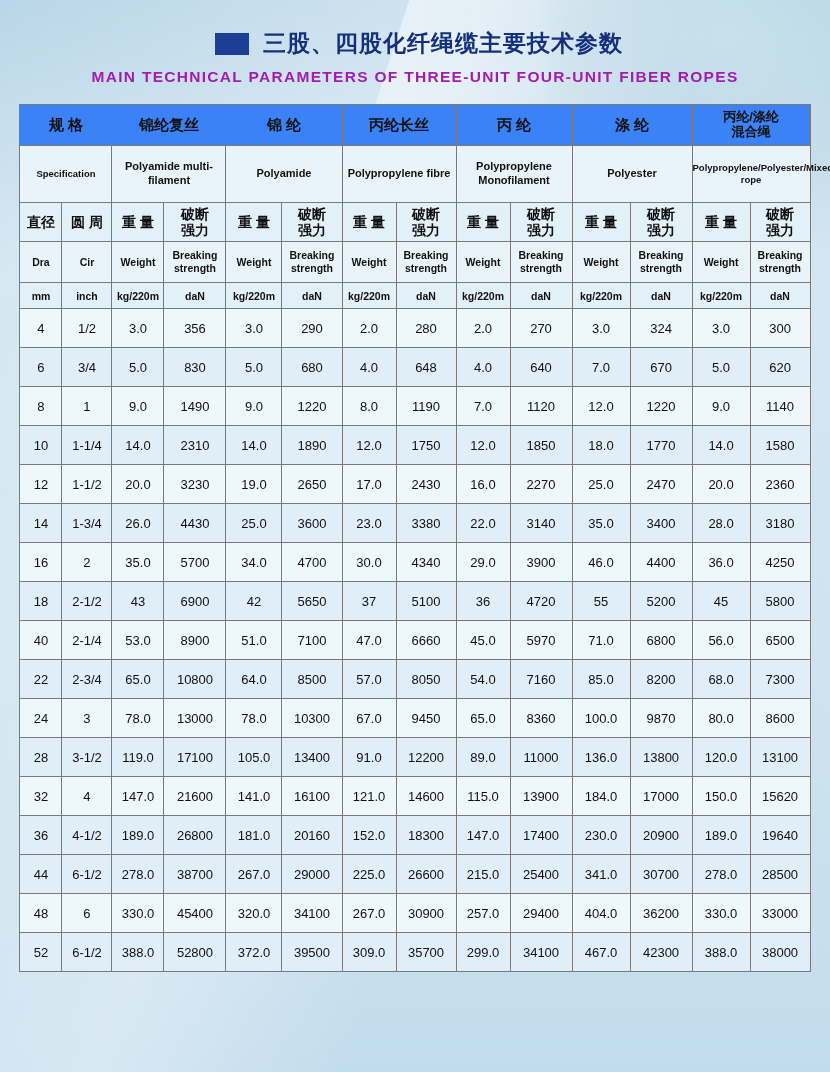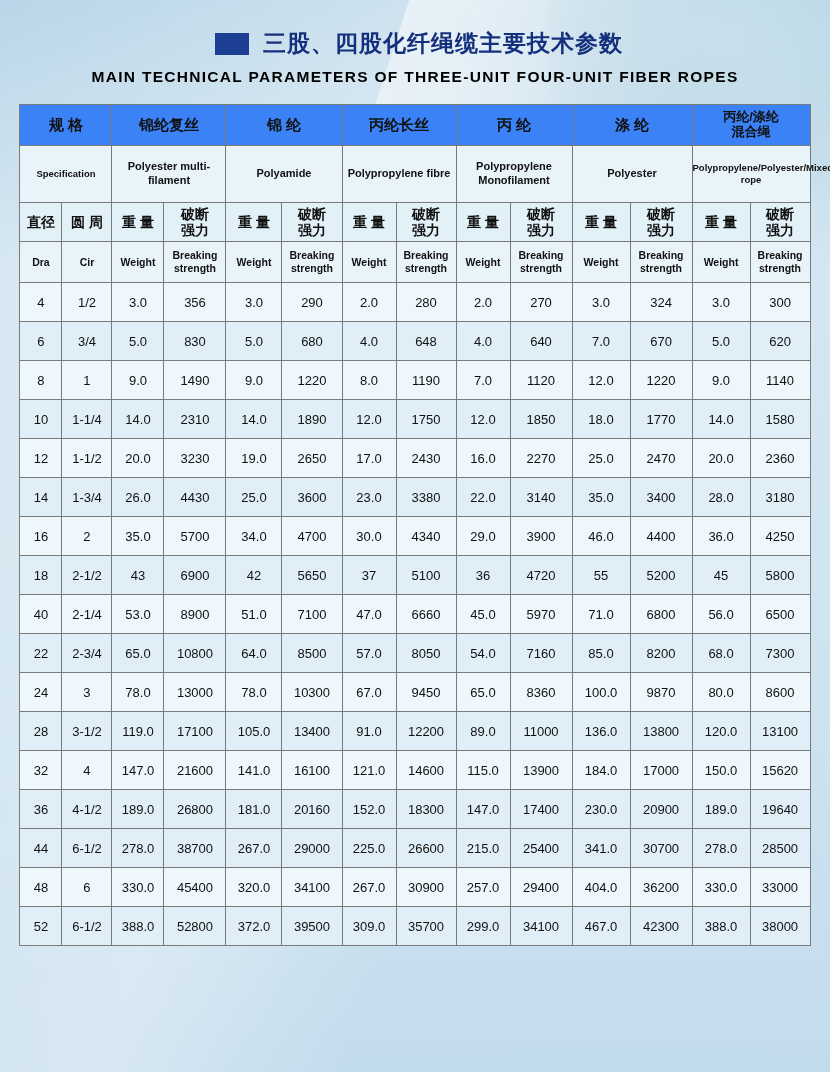--- a/index.html
+++ b/index.html
@@ -67,21 +67,21 @@
     font-weight: bold;
     color: #14307c;
     letter-spacing: 1px;
     white-space: nowrap;
   }
   .title-en {
     margin-top: 9px;
     font-family: "Liberation Sans", sans-serif;
     font-size: 15.5px;
     font-weight: bold;
-    color: #000000;
+    color: #a21caf;
     letter-spacing: 1.3px;
   }
 
   
   table.params {
     border-collapse: collapse;
     margin: 18px auto 0 auto;
     width: 790px;
     background: #e8f3fa;
     table-layout: fixed;
@@ -190,21 +190,21 @@
         <th class="hdr-cn" colspan="2">丙纶长丝</th>
         <th class="hdr-cn" colspan="2">丙 纶</th>
         <th class="hdr-cn" colspan="2">涤 纶</th>
         <th class="hdr-cn small" colspan="2">
           <div>丙纶/涤纶</div>
           <div>混合绳</div>
         </th>
       </tr>
       <tr>
         <th class="hdr-en tiny" colspan="2">Specification</th>
-        <th class="hdr-en" colspan="2">Polyester multi-filament</th>
+        <th class="hdr-en" colspan="2">Polyamide multi-filament</th>
         <th class="hdr-en" colspan="2">Polyamide</th>
         <th class="hdr-en" colspan="2">Polypropylene fibre</th>
         <th class="hdr-en" colspan="2">Polypropylene Monofilament</th>
         <th class="hdr-en" colspan="2">Polyester</th>
         <th class="hdr-en tiny" colspan="2">Polypropylene/Polyester/Mixed rope</th>
       </tr>
       <tr>
         <th class="hdr-sub-cn">直径</th>
         <th class="hdr-sub-cn">圆 周</th>
 
@@ -276,20 +276,36 @@
         <th class="hdr-sub-en">
           <div>Breaking</div>
           <div>strength</div>
         </th>
 
         <th class="hdr-sub-en">Weight</th>
         <th class="hdr-sub-en">
           <div>Breaking</div>
           <div>strength</div>
         </th>
+      </tr>
+      <tr>
+        <th class="hdr-unit">mm</th>
+        <th class="hdr-unit">inch</th>
+        <th class="hdr-unit">kg/220m</th>
+        <th class="hdr-unit">daN</th>
+        <th class="hdr-unit">kg/220m</th>
+        <th class="hdr-unit">daN</th>
+        <th class="hdr-unit">kg/220m</th>
+        <th class="hdr-unit">daN</th>
+        <th class="hdr-unit">kg/220m</th>
+        <th class="hdr-unit">daN</th>
+        <th class="hdr-unit">kg/220m</th>
+        <th class="hdr-unit">daN</th>
+        <th class="hdr-unit">kg/220m</th>
+        <th class="hdr-unit">daN</th>
       </tr>
     </thead>
     <tbody id="table-body">
         <tr class="odd">
           <td>4</td>
           <td>1/2</td>
           <td>3.0</td>
           <td>356</td>
           <td>3.0</td>
           <td>290</td>

